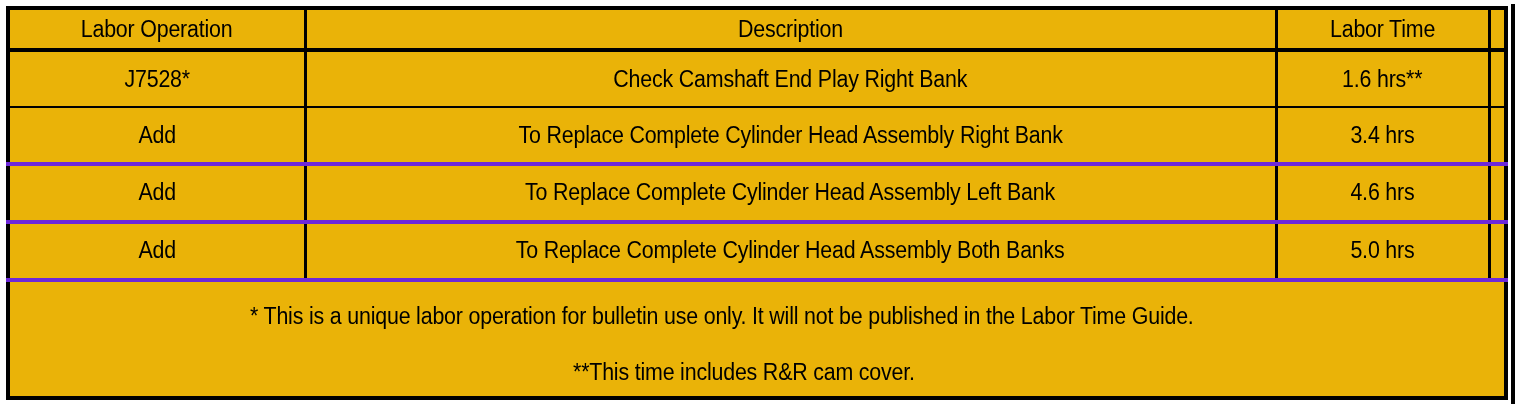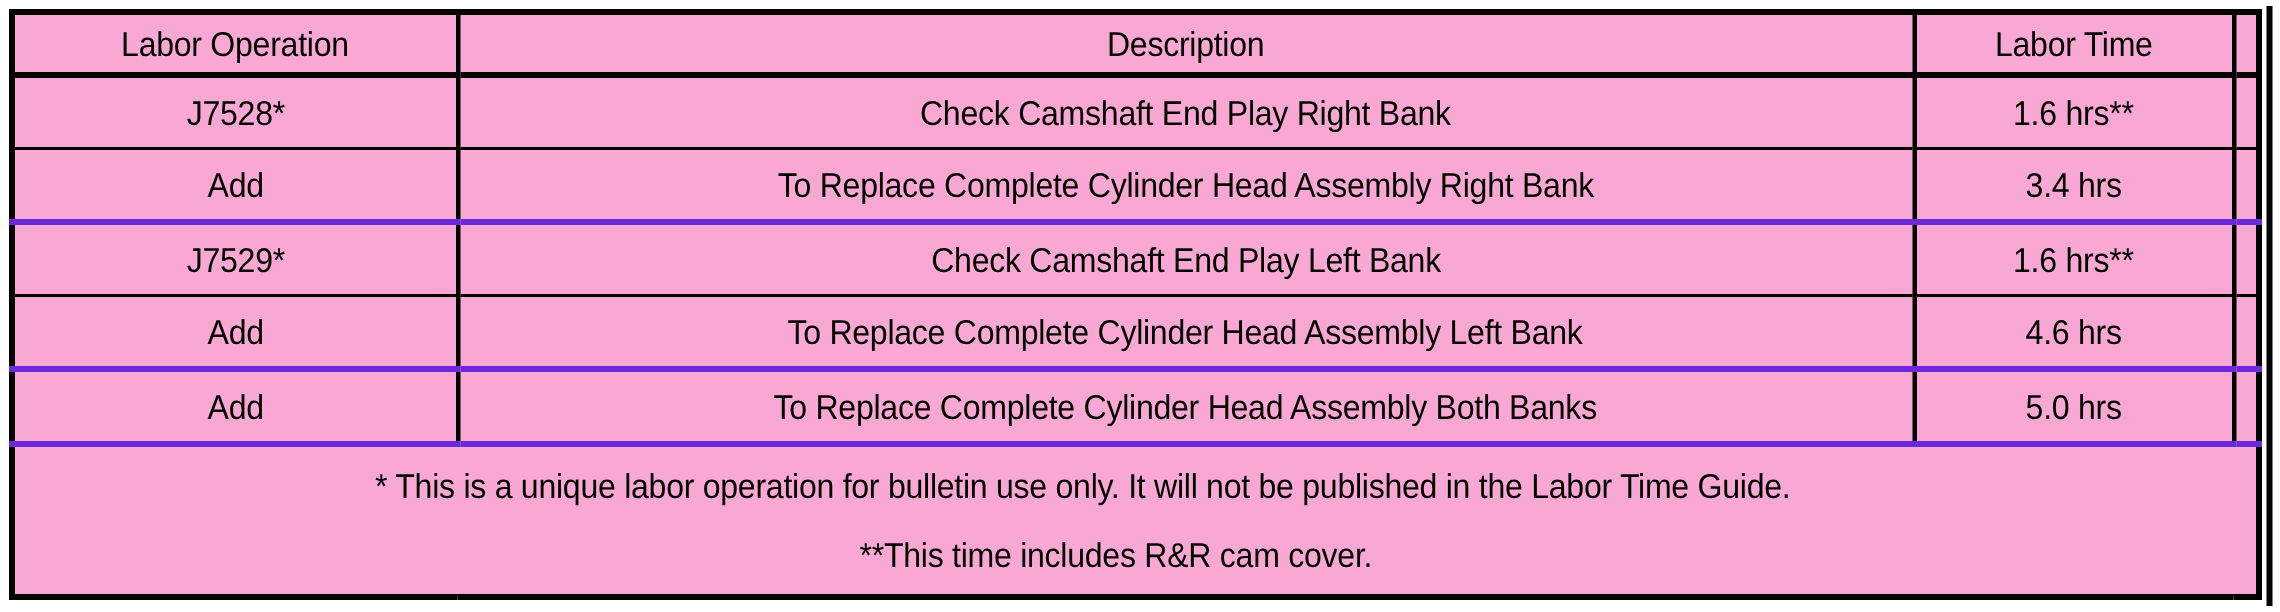--- a/index.html
+++ b/index.html
@@ -40,21 +40,21 @@
   .labor-table col.c-desc  { width: 971px; }
   .labor-table col.c-time  { width: 213px; }
   .labor-table col.c-pad   { width: 17px;  }
 
   .labor-table th,
   .labor-table td {
     padding: 0;
     margin: 0;
     text-align: center;
     vertical-align: middle;
-    background: #f9a8d4;
+    background: #eab308;
     font-weight: normal;
     font-size: 23px;
     line-height: 1.05;
     letter-spacing: -0.2px;
   }
 
   
   .v-right { border-right: 3px solid #000000; }
 
   
@@ -80,20 +80,21 @@
     text-align: left;
     vertical-align: top;
     padding: 8px 0 0 6px;
     height: 92px;
     font-size: 23px;
     line-height: 1.05;
   }
   .note-line {
     display: block;
     white-space: pre;
+    margin-top: 10px;
   }
   .note-gap {
     display: block;
     height: 22px;
   }
 
   
   .squeeze {
     display: inline-block;
     transform: scaleX(0.93);
@@ -144,26 +145,20 @@
         <td class="data-cell sep-thin pad-cell"></td>
       </tr>
 
       <tr>
         <td class="data-cell sep-thick v-right"><span class="squeeze">Add</span></td>
         <td class="data-cell sep-thick v-right"><span class="squeeze">To Replace Complete Cylinder Head Assembly Right Bank</span></td>
         <td class="data-cell sep-thick v-right"><span class="squeeze">3.4 hrs</span></td>
         <td class="data-cell sep-thick pad-cell"></td>
       </tr>
 
-      <tr>
-        <td class="data-cell sep-thin v-right"><span class="squeeze">J7529*</span></td>
-        <td class="data-cell sep-thin v-right"><span class="squeeze">Check Camshaft End Play Left Bank</span></td>
-        <td class="data-cell sep-thin v-right"><span class="squeeze">1.6 hrs**</span></td>
-        <td class="data-cell sep-thin pad-cell"></td>
-      </tr>
 
       <tr>
         <td class="data-cell sep-thick v-right"><span class="squeeze">Add</span></td>
         <td class="data-cell sep-thick v-right"><span class="squeeze">To Replace Complete Cylinder Head Assembly Left Bank</span></td>
         <td class="data-cell sep-thick v-right"><span class="squeeze">4.6 hrs</span></td>
         <td class="data-cell sep-thick pad-cell"></td>
       </tr>
 
 
       <tr>

